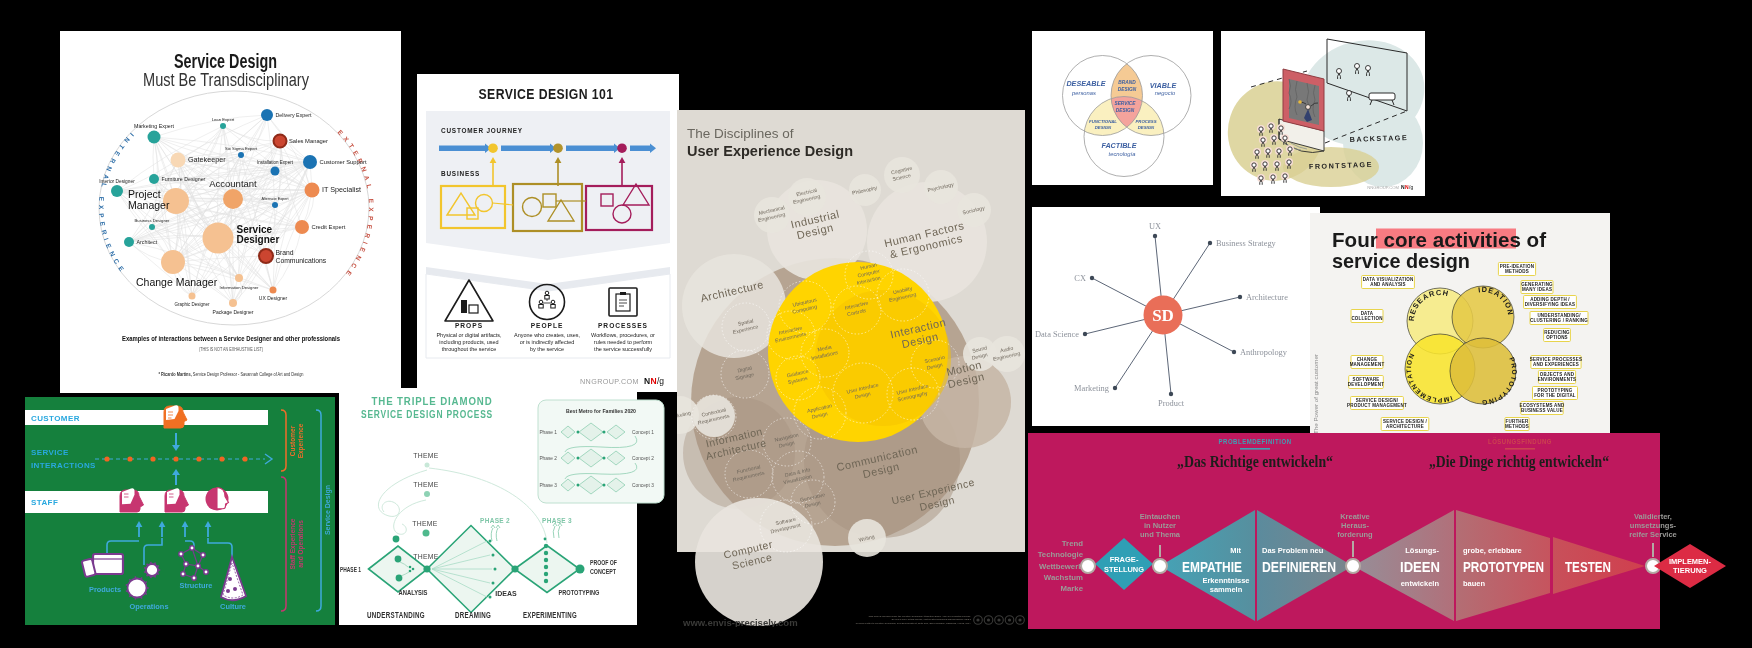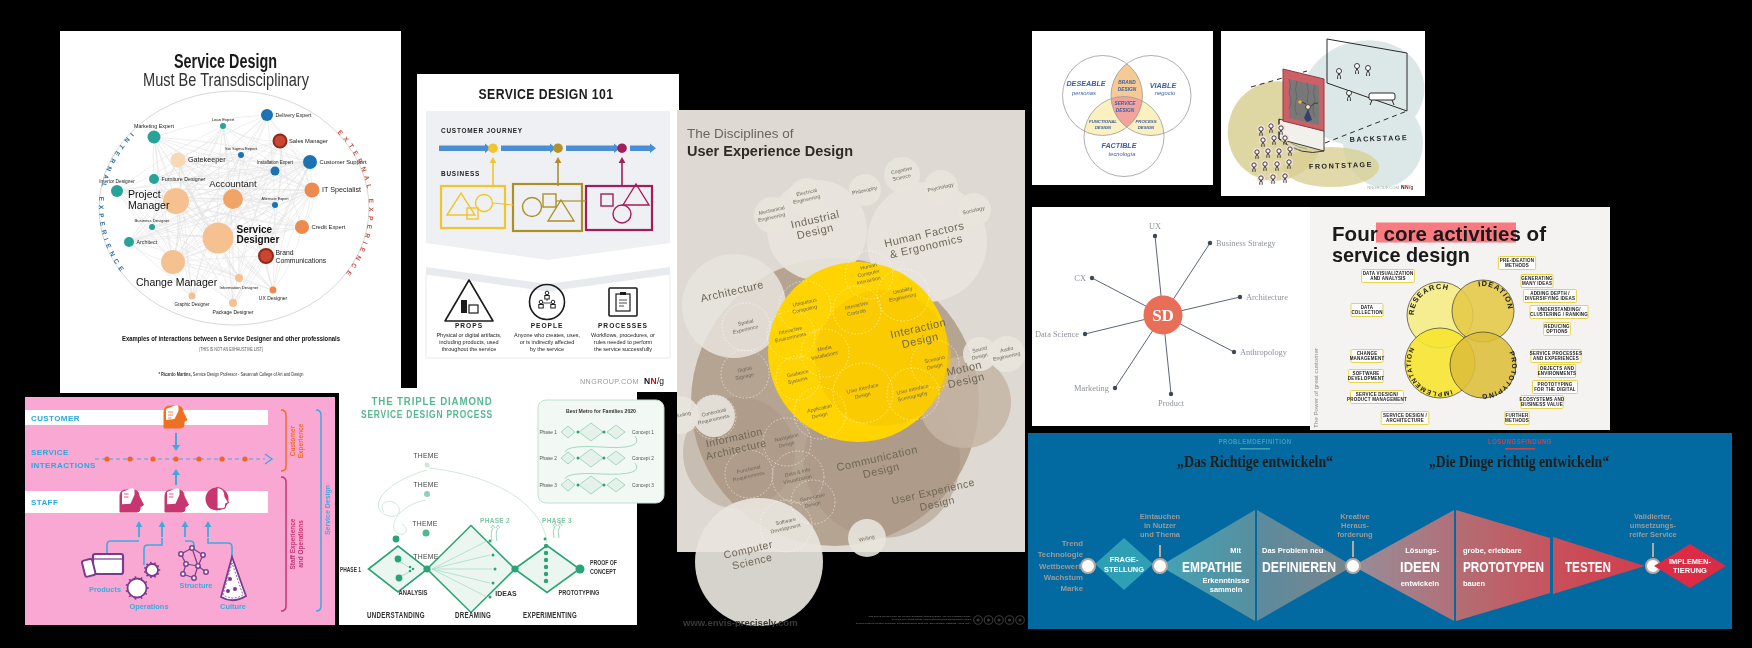--- a/index.html
+++ b/index.html
@@ -595,21 +595,21 @@
       <text x="139" y="199" font-size="8.4" font-weight="normal" fill="#8d929b" text-anchor="middle" font-family="&quot;Liberation Serif&quot;,serif">Product</text>
       <circle cx="83" cy="181" r="2.2" fill="#3d4856" stroke="none" stroke-width="1"></circle>
       <text x="77" y="184" font-size="8.4" font-weight="normal" fill="#8d929b" text-anchor="end" font-family="&quot;Liberation Serif&quot;,serif">Marketing</text>
       <circle cx="53" cy="127" r="2.2" fill="#3d4856" stroke="none" stroke-width="1"></circle>
       <text x="47" y="130" font-size="8.4" font-weight="normal" fill="#8d929b" text-anchor="end" font-family="&quot;Liberation Serif&quot;,serif">Data Science</text>
       <circle cx="60" cy="71" r="2.2" fill="#3d4856" stroke="none" stroke-width="1"></circle>
       <text x="54" y="74" font-size="8.4" font-weight="normal" fill="#8d929b" text-anchor="end" font-family="&quot;Liberation Serif&quot;,serif">CX</text>
       <text x="131" y="114" font-size="17" font-weight="bold" fill="#ffffff" text-anchor="middle" font-family="&quot;Liberation Serif&quot;,serif">SD</text>
     </svg>
   </div>
-<div class="p" style="left:1310px;top:207px;width:300px;height:223px;background:#f4f3f1">
+<div class="p" style="left:1310px;top:213px;width:300px;height:223px;background:#f4f3f1">
     <svg width="300" height="223" viewBox="0 0 300 223">
       <rect x="66" y="15.5" width="140" height="20" fill="#f87b82" stroke="none" stroke-width="1"></rect>
       <text x="22" y="33.5" font-size="21" font-weight="800" fill="#1a1a1a" text-anchor="start" font-family="&quot;Liberation Sans&quot;,sans-serif" textLength="214" lengthAdjust="spacingAndGlyphs">Four core activities of</text>
       <text x="22" y="54.5" font-size="21" font-weight="800" fill="#1a1a1a" text-anchor="start" font-family="&quot;Liberation Sans&quot;,sans-serif" textLength="138" lengthAdjust="spacingAndGlyphs">service design</text>
       <circle cx="130" cy="108" r="33" fill="#f7ec83" stroke="#3a3a2a" stroke-width="0.8" opacity="0.88"></circle>
       <circle cx="173" cy="104" r="31" fill="#e6ca47" stroke="#3a3a2a" stroke-width="0.8" opacity="0.88"></circle>
       <circle cx="130" cy="156" r="35" fill="#f9e52e" stroke="#3a3a2a" stroke-width="0.8" opacity="0.88"></circle>
       <circle cx="173" cy="158" r="33" fill="#debf3a" stroke="#3a3a2a" stroke-width="0.8" opacity="0.88"></circle>
       <defs>
         <path id="arcRes" d="M104.1,110.3 A26,26 0 0 1 138.0,83.3"></path>
@@ -665,21 +665,21 @@
       <text x="245" y="184.2" font-size="4.5" font-weight="bold" fill="#1a1a1a" text-anchor="middle" letter-spacing="0.2" font-family="&quot;Liberation Sans&quot;,sans-serif">FOR THE DIGITAL</text>
       <rect x="210.8" y="188.5" width="42.4" height="13" fill="#ffffff" stroke="#e8d44c" stroke-width="1" rx="1"></rect>
       <text x="232" y="194.0" font-size="4.5" font-weight="bold" fill="#1a1a1a" text-anchor="middle" letter-spacing="0.2" font-family="&quot;Liberation Sans&quot;,sans-serif">ECOSYSTEMS AND</text>
       <text x="232" y="199.2" font-size="4.5" font-weight="bold" fill="#1a1a1a" text-anchor="middle" letter-spacing="0.2" font-family="&quot;Liberation Sans&quot;,sans-serif">BUSINESS VALUE</text>
       <rect x="194.9" y="204.5" width="24.2" height="13" fill="#ffffff" stroke="#e8d44c" stroke-width="1" rx="1"></rect>
       <text x="207" y="210.0" font-size="4.5" font-weight="bold" fill="#1a1a1a" text-anchor="middle" letter-spacing="0.2" font-family="&quot;Liberation Sans&quot;,sans-serif">FURTHER</text>
       <text x="207" y="215.2" font-size="4.5" font-weight="bold" fill="#1a1a1a" text-anchor="middle" letter-spacing="0.2" font-family="&quot;Liberation Sans&quot;,sans-serif">METHODS</text>
       <text x="8" y="181" font-size="6.2" font-weight="normal" fill="#8a8a8a" text-anchor="middle" font-family="&quot;Liberation Sans&quot;,sans-serif" transform="rotate(-90 8 181)">The Power of great customer</text>
     </svg>
   </div>
-<div class="p" style="left:25px;top:397px;width:310px;height:228px;background:#f9a8d4">
+<div class="p" style="left:25px;top:397px;width:310px;height:228px;background:#15803d">
     <svg width="310" height="228" viewBox="0 0 310 228">
       <rect x="0" y="13" width="243" height="15" fill="#ffffff" stroke="none" stroke-width="1"></rect>
       <rect x="0" y="94" width="243" height="22" fill="#ffffff" stroke="none" stroke-width="1"></rect>
       <text x="6" y="23.5" font-size="8" font-weight="bold" fill="#29a8df" text-anchor="start" letter-spacing="0.4" font-family="&quot;Liberation Sans&quot;,sans-serif">CUSTOMER</text>
       <text x="6" y="58" font-size="8" font-weight="bold" fill="#29a8df" text-anchor="start" letter-spacing="0.4" font-family="&quot;Liberation Sans&quot;,sans-serif">SERVICE</text>
       <text x="6" y="71" font-size="8" font-weight="bold" fill="#29a8df" text-anchor="start" letter-spacing="0.4" font-family="&quot;Liberation Sans&quot;,sans-serif">INTERACTIONS</text>
       <text x="6" y="108" font-size="8" font-weight="bold" fill="#29a8df" text-anchor="start" letter-spacing="0.4" font-family="&quot;Liberation Sans&quot;,sans-serif">STAFF</text>
       <path d="M139,31 v-16 q0,-6 6,-6 h7 q6,0 6,6 l4,8 -3,1.5 v3 q0,3.5 -3.5,3.5 z" fill="#f07023" stroke="#f07023" stroke-width="1" stroke-linecap="butt"></path>
       <path d="M141,12 l9,-3.5 q3.5,-1 3.5,2.5 l0,3 -4,8 -8.5,1 z" fill="#ffffff" stroke="none" stroke-width="1" stroke-linecap="butt"></path>
       <path d="M143,15 h5 M143,18 h5 M143,21 h3.5" fill="none" stroke="#f07023" stroke-width="0.8" stroke-linecap="butt"></path>
@@ -864,21 +864,21 @@
       <text x="74" y="207" font-size="7" font-weight="bold" fill="#333" text-anchor="middle" font-family="&quot;Liberation Sans&quot;,sans-serif" textLength="29" lengthAdjust="spacingAndGlyphs">ANALYSIS</text>
       <text x="167" y="208" font-size="7" font-weight="bold" fill="#333" text-anchor="middle" font-family="&quot;Liberation Sans&quot;,sans-serif">IDEAS</text>
       <text x="240" y="207" font-size="7" font-weight="bold" fill="#333" text-anchor="middle" font-family="&quot;Liberation Sans&quot;,sans-serif" textLength="41" lengthAdjust="spacingAndGlyphs">PROTOTYPING</text>
       <text x="251" y="176.5" font-size="7" font-weight="bold" fill="#333" text-anchor="start" font-family="&quot;Liberation Sans&quot;,sans-serif" textLength="27" lengthAdjust="spacingAndGlyphs">PROOF OF</text>
       <text x="251" y="185.5" font-size="7" font-weight="bold" fill="#333" text-anchor="start" font-family="&quot;Liberation Sans&quot;,sans-serif" textLength="26" lengthAdjust="spacingAndGlyphs">CONCEPT</text>
       <text x="57" y="230" font-size="8.5" font-weight="bold" fill="#2e2e2e" text-anchor="middle" letter-spacing="0.4" font-family="&quot;Liberation Sans&quot;,sans-serif" textLength="58" lengthAdjust="spacingAndGlyphs">UNDERSTANDING</text>
       <text x="134" y="230" font-size="8.5" font-weight="bold" fill="#2e2e2e" text-anchor="middle" letter-spacing="0.4" font-family="&quot;Liberation Sans&quot;,sans-serif" textLength="36" lengthAdjust="spacingAndGlyphs">DREAMING</text>
       <text x="211" y="230" font-size="8.5" font-weight="bold" fill="#2e2e2e" text-anchor="middle" letter-spacing="0.4" font-family="&quot;Liberation Sans&quot;,sans-serif" textLength="54" lengthAdjust="spacingAndGlyphs">EXPERIMENTING</text>
     </svg>
   </div>
-<div class="p" style="left:1028px;top:433px;width:704px;height:196px;background:#0369a1">
+<div class="p" style="left:1028px;top:433px;width:632px;height:196px;background:#be185d">
     <svg width="704" height="196" viewBox="0 0 704 196">
       <defs>
         <linearGradient id="g1" x1="0" y1="0" x2="1" y2="0">
           <stop offset="0" stop-color="#45a2b6"></stop>
           <stop offset="1" stop-color="#578f9e"></stop>
         </linearGradient>
         <linearGradient id="g2" x1="0" y1="0" x2="1" y2="0">
           <stop offset="0" stop-color="#5b8b9d"></stop>
           <stop offset="1" stop-color="#7b858c"></stop>
         </linearGradient>

